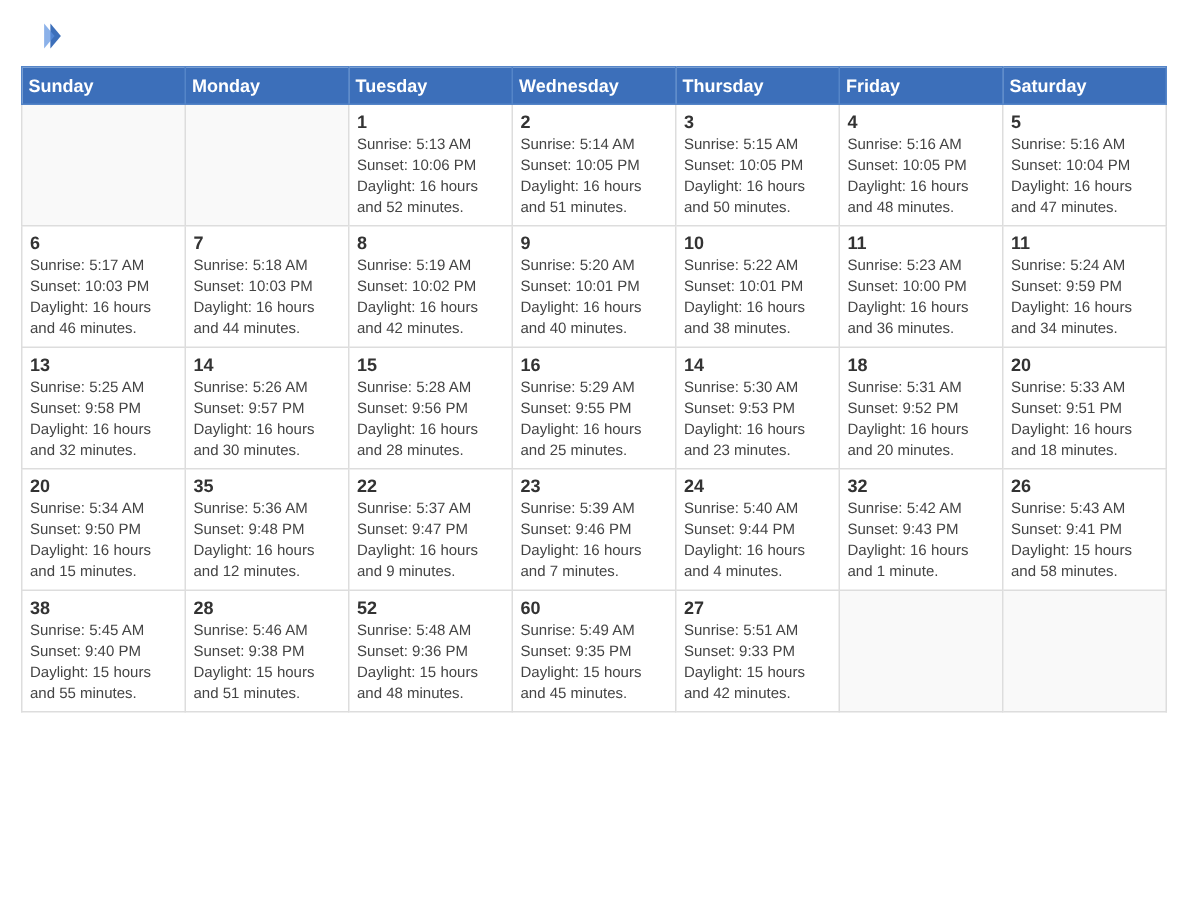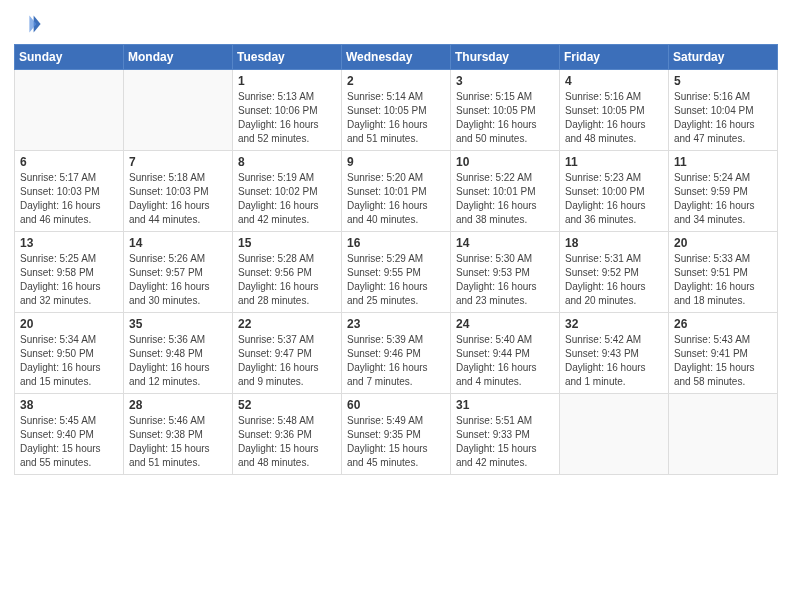--- a/index.html
+++ b/index.html
@@ -253,21 +253,21 @@
           </td>
           <td>
             <div class="day-number">52</div>
             <div class="cell-text">Sunrise: 5:48 AM<br>Sunset: 9:36 PM<br>Daylight: 15 hours and 48 minutes.</div>
           </td>
           <td>
             <div class="day-number">60</div>
             <div class="cell-text">Sunrise: 5:49 AM<br>Sunset: 9:35 PM<br>Daylight: 15 hours and 45 minutes.</div>
           </td>
           <td>
-            <div class="day-number">31</div>
+            <div class="day-number">27</div>
             <div class="cell-text">Sunrise: 5:51 AM<br>Sunset: 9:33 PM<br>Daylight: 15 hours and 42 minutes.</div>
           </td>
           <td class="empty"></td>
           <td class="empty"></td>
         </tr>
       </tbody>
   </table>
 </div>
 
 </body></html>

